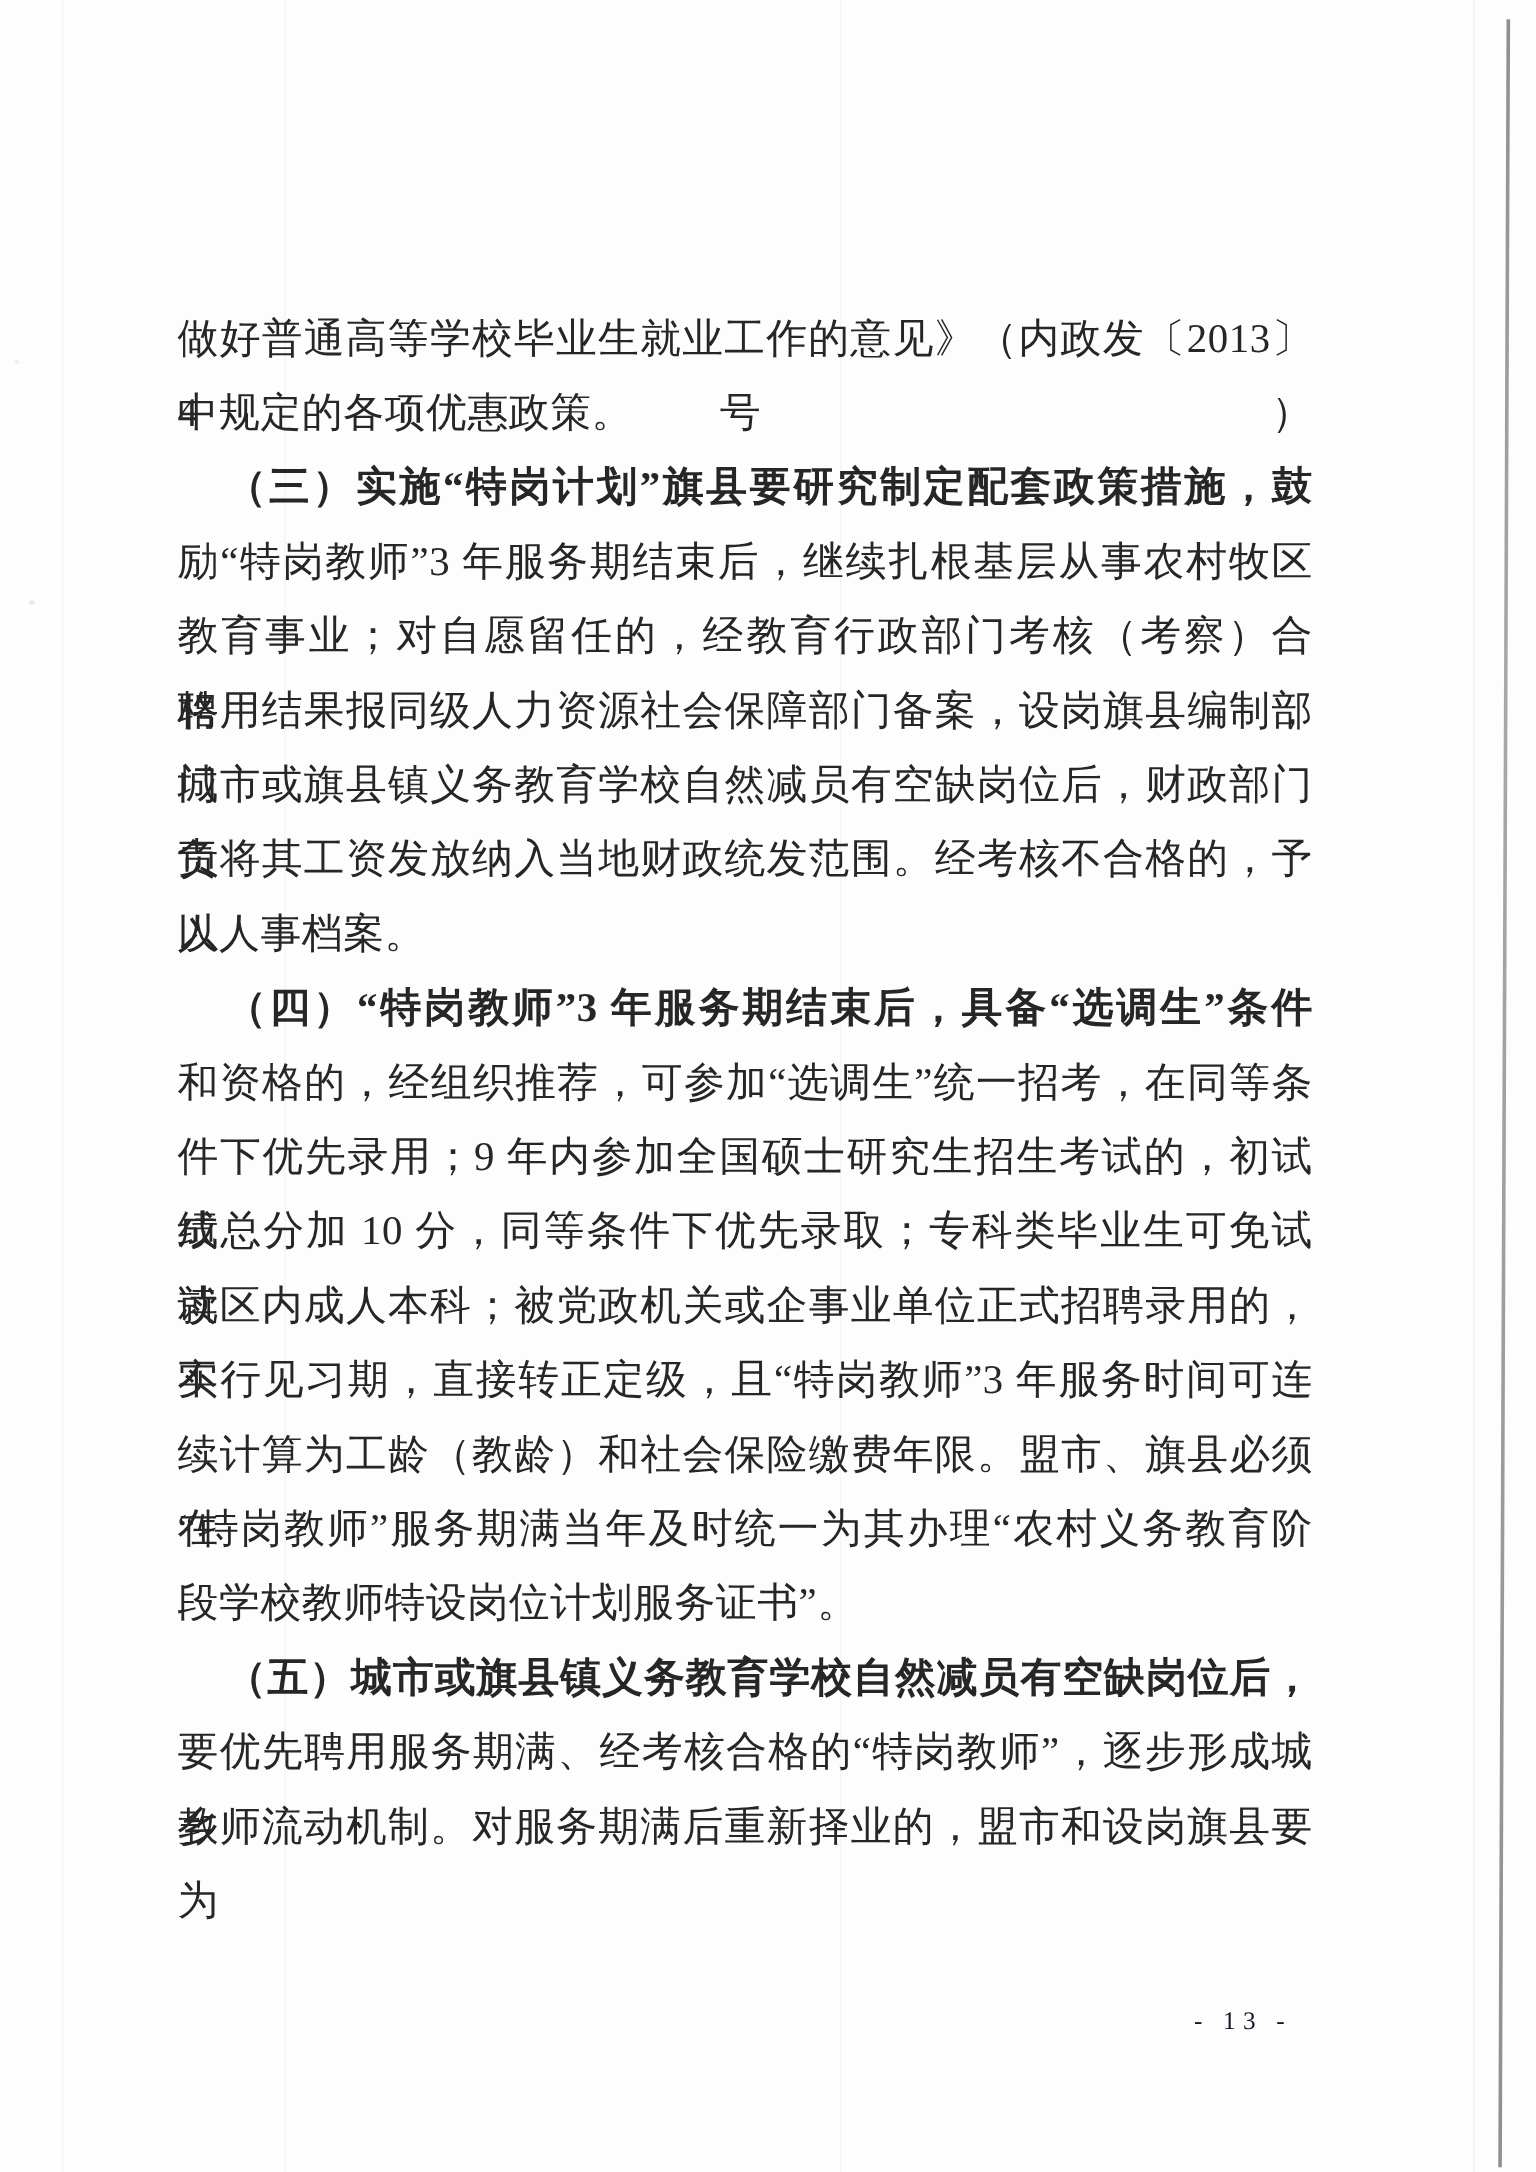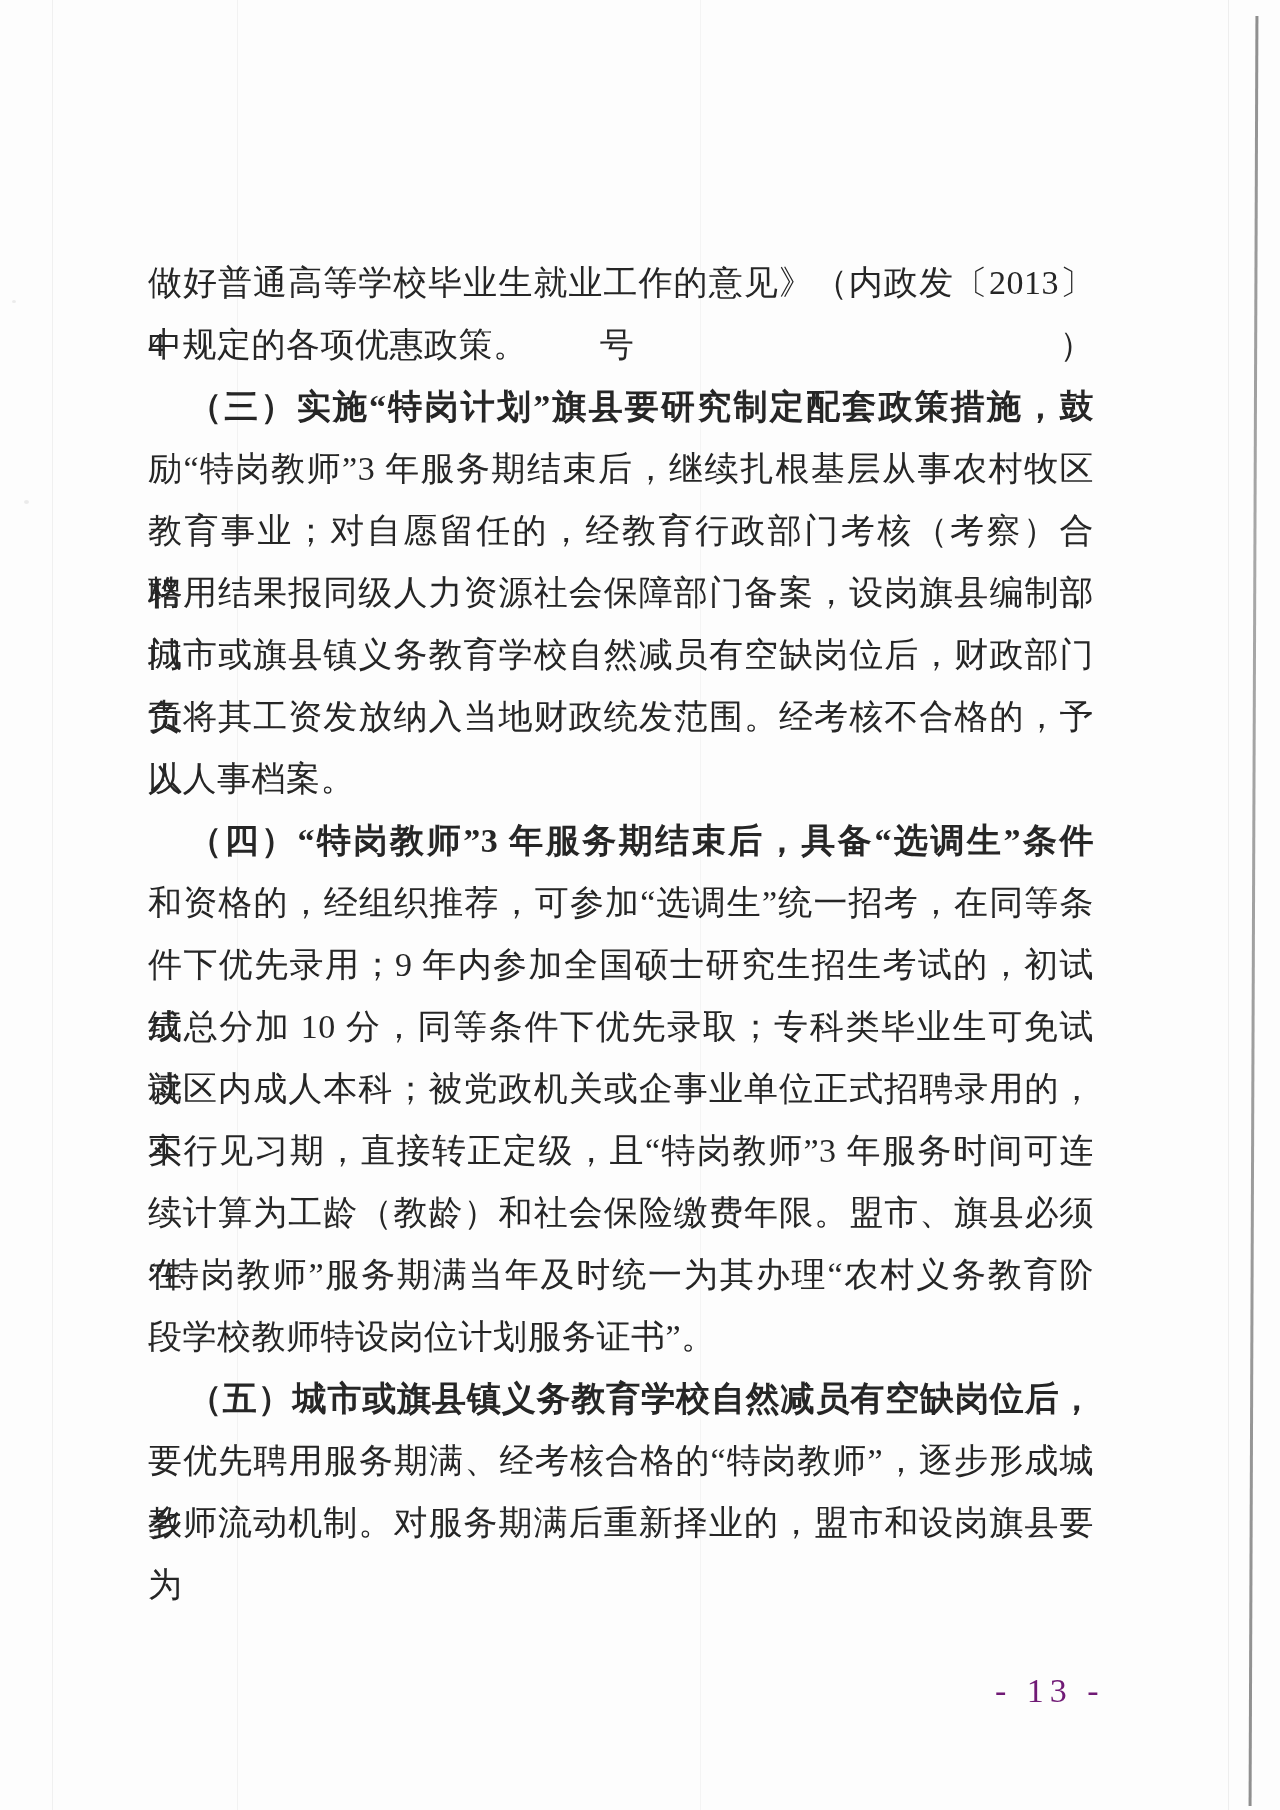--- a/index.html
+++ b/index.html
@@ -59,22 +59,22 @@
   .line.indent { text-indent: 40px; font-weight: bold; }
   .line.para-end {
     text-align: center;
     text-align-last: left;
   }
   .page-number {
     position: absolute;
     left: 995px;
     top: 1672px;
     width: 120px;
-    color: #701a75;
-    font-size: 34px;
+    color: #0f172a;
+    font-size: 21px;
     letter-spacing: 6px;
     white-space: nowrap;
   }
   
   .speck {
     position: absolute;
     background: rgba(0,0,0,0.07);
     border-radius: 50%;
   }
   .speck.p1 { left: 24px; top: 500px; width: 5px; height: 4px; }

